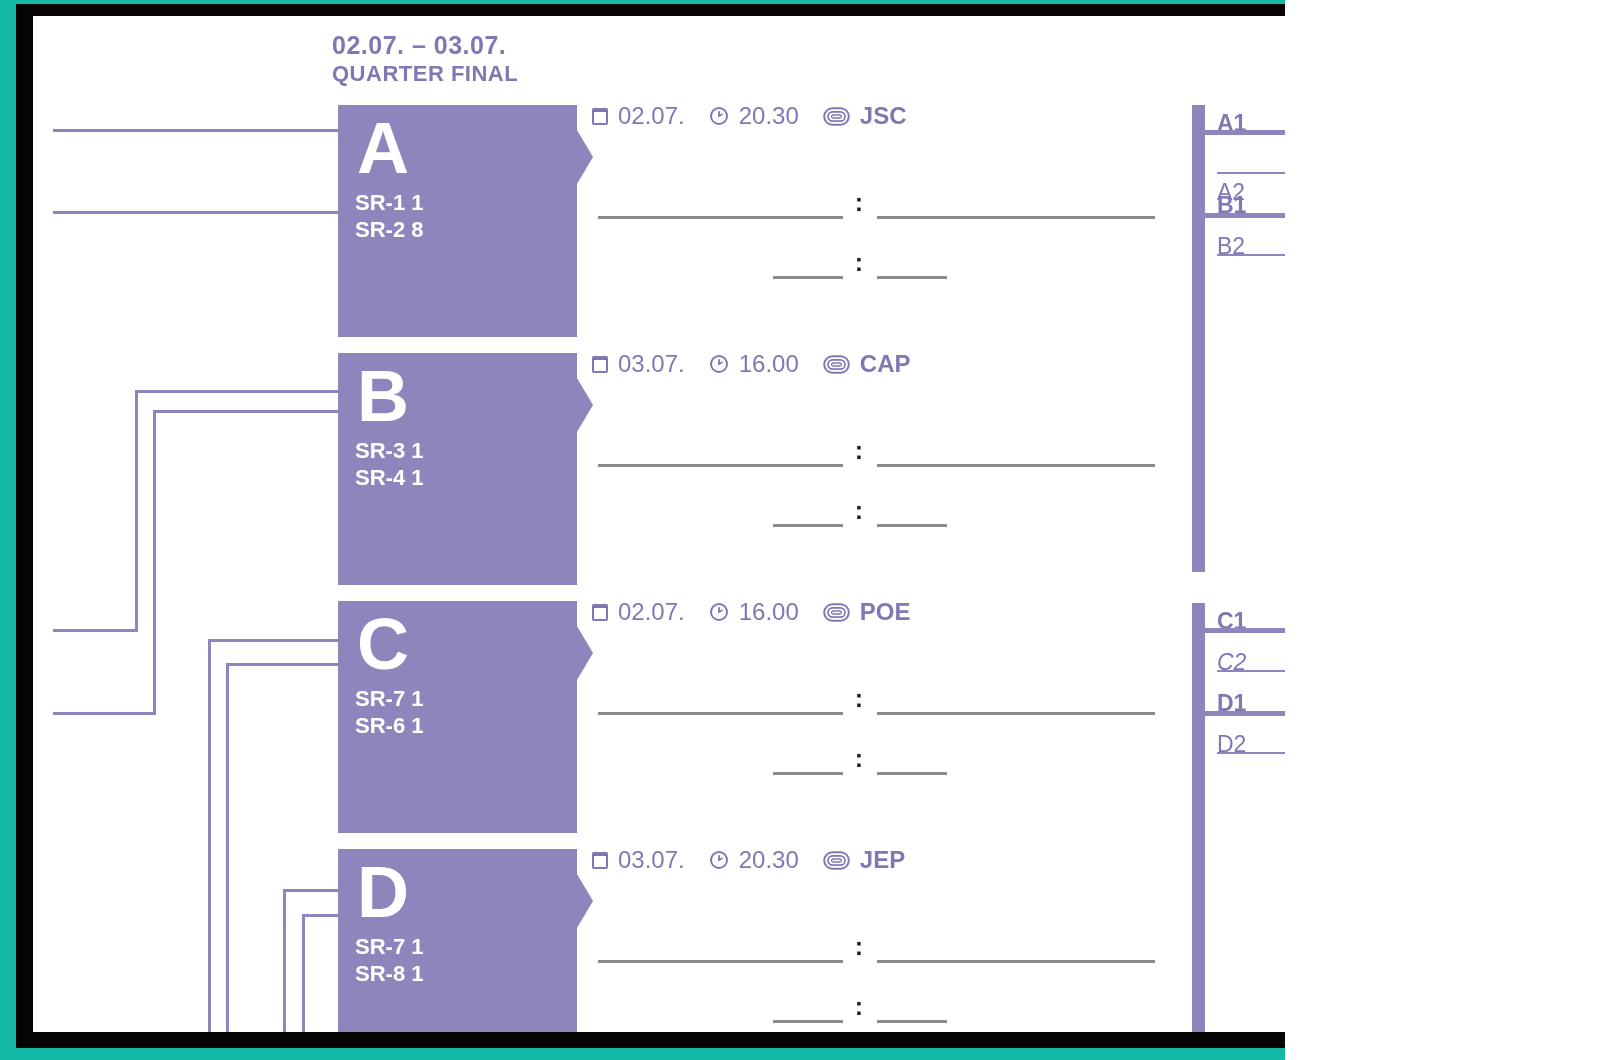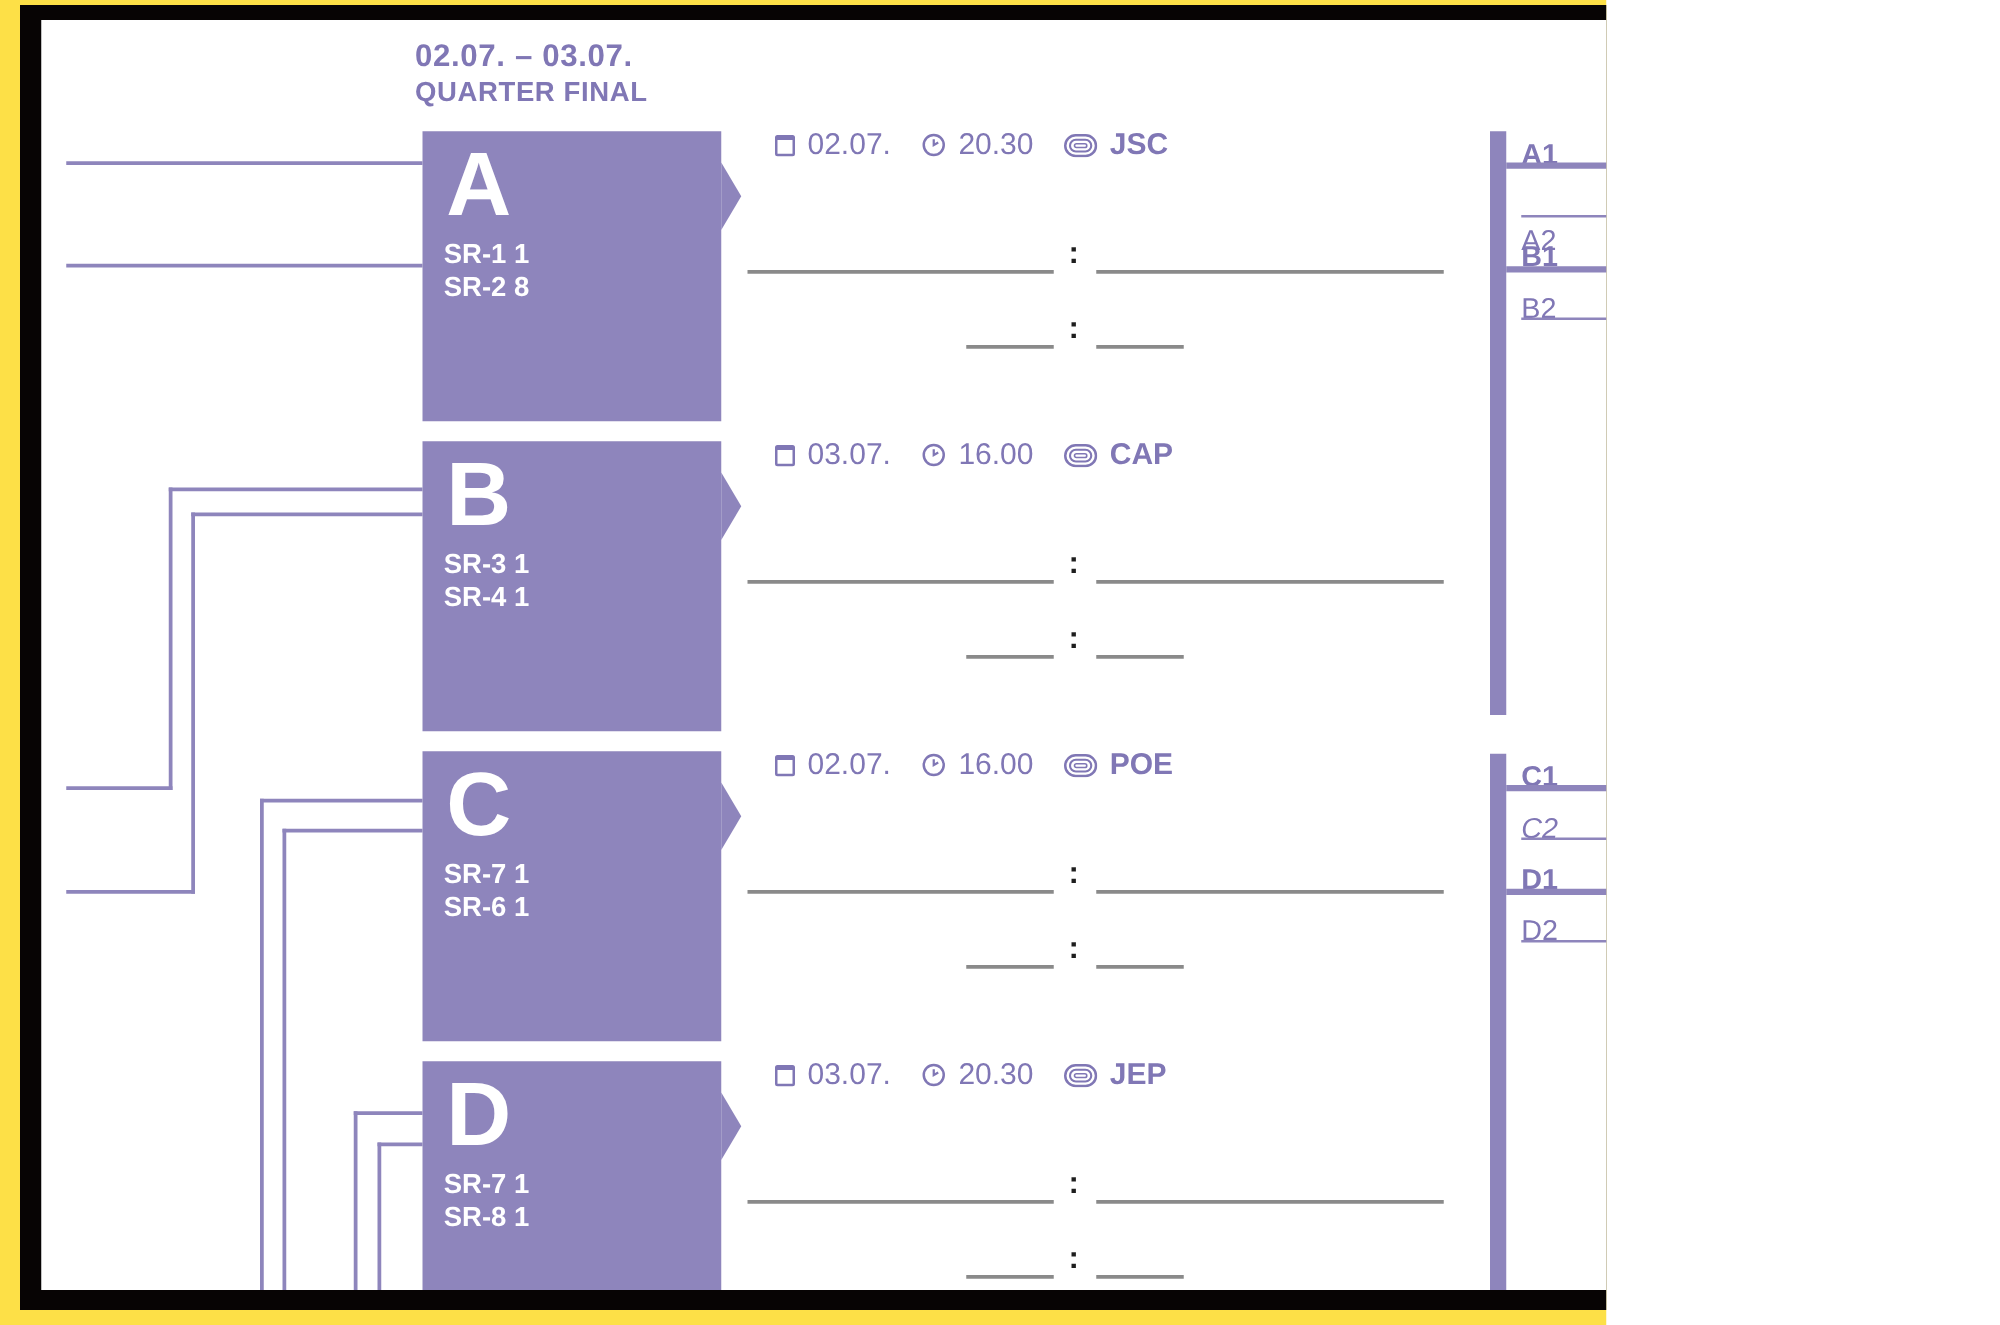--- a/index.html
+++ b/index.html
@@ -1,37 +1,37 @@
 <!DOCTYPE html>
 <html style="--purple: #8E85BC; --purple_text: #8077B5; --gray_line: #8A8A8A; --colon: #1E1E1E; --frame: #070404; --page_bg: #FFFFFF;"><head>
 <meta charset="utf-8">
 <style>
   html,body{margin:0;padding:0;background:#ffffff;}
-  .canvas{position:relative;width:1285px;height:1060px;background:#fde047;overflow:hidden;
+  .canvas{position:relative;width:1285px;height:1060px;background:#14b8a6;overflow:hidden;
           font-family:"Liberation Sans", sans-serif;}
   .frame{position:absolute;left:16px;top:4px;width:1569px;height:1044px;background:var(--frame,#070404);}
   .page{position:absolute;left:33px;top:16px;width:1532px;height:1016px;background:var(--page_bg,#fff);overflow:hidden;}
 
   .hdr-dates{position:absolute;left:299px;top:15px;font-size:25px;font-weight:600;
              color:var(--purple_text,#8077B5);letter-spacing:.5px;}
   .hdr-title{position:absolute;left:299px;top:45px;font-size:22px;font-weight:700;
              color:var(--purple_text,#8077B5);letter-spacing:.5px;}
 
   .hline{position:absolute;height:3px;background:var(--purple,#8E85BC);}
   .vline{position:absolute;width:3px;background:var(--purple,#8E85BC);}
 
   .block{position:absolute;left:305px;width:239px;height:232px;background:var(--purple,#8E85BC);}
   .block .letter{position:absolute;left:19px;top:4px;font-size:72px;font-weight:700;color:#fff;line-height:78px;}
   .block .teams{position:absolute;left:17px;top:84px;font-size:22px;font-weight:700;color:#fff;line-height:27px;}
   .arrow{position:absolute;left:239px;top:25px;width:0;height:0;
          border-top:27px solid transparent;border-bottom:27px solid transparent;
          border-left:16px solid var(--purple,#8E85BC);}
 
   .minfo{position:absolute;left:559px;height:22px;display:flex;align-items:center;gap:10px;
-         color:var(--purple_text,#8077B5);font-size:24px;font-weight:500;margin-left:28px;}
+         color:var(--purple_text,#8077B5);font-size:24px;font-weight:500;}
   .minfo .venue{font-weight:700;}
   .minfo .sp{width:4px;}
   .icon-cal{width:16px;height:17px;box-sizing:border-box;border:2.5px solid currentColor;
             border-top-width:4.5px;border-radius:2px;}
   .icon-svg{display:block;}
 
   .scoreline{position:absolute;height:3px;background:var(--gray_line,#8A8A8A);}
   .colon{position:absolute;width:22px;height:27px;line-height:27px;text-align:center;
          font-size:25px;font-weight:700;color:var(--colon,#1E1E1E);}
 

